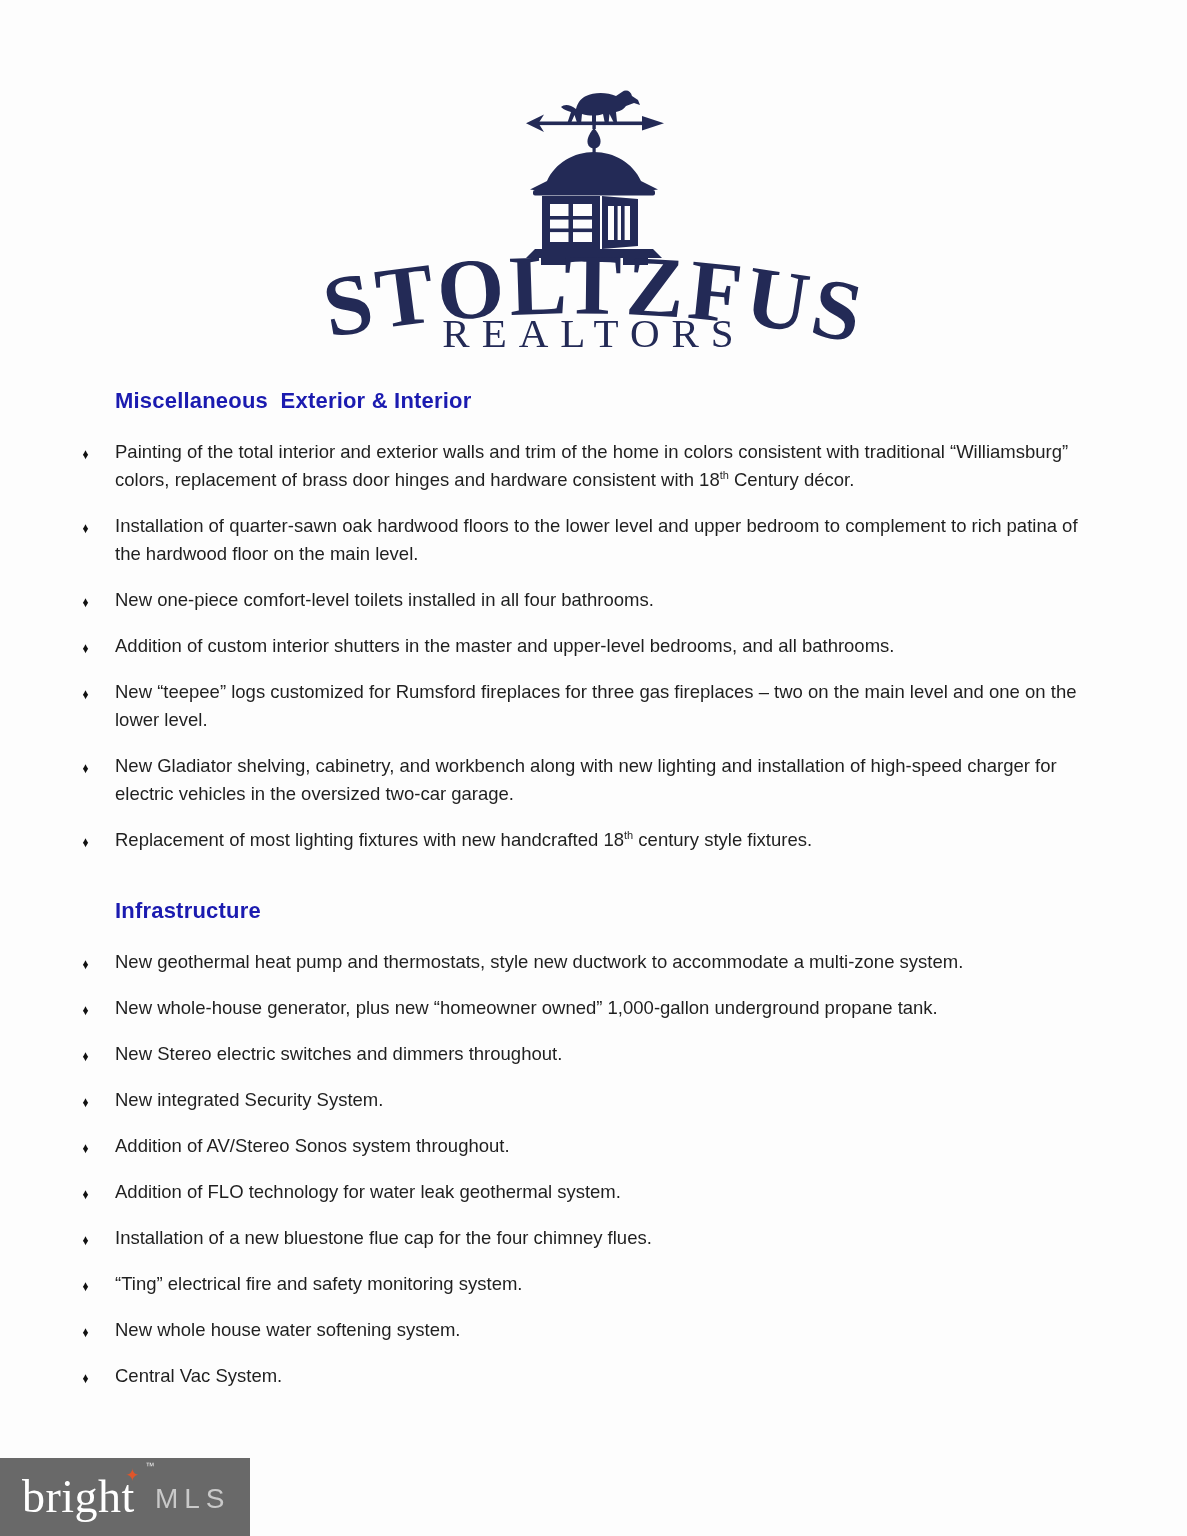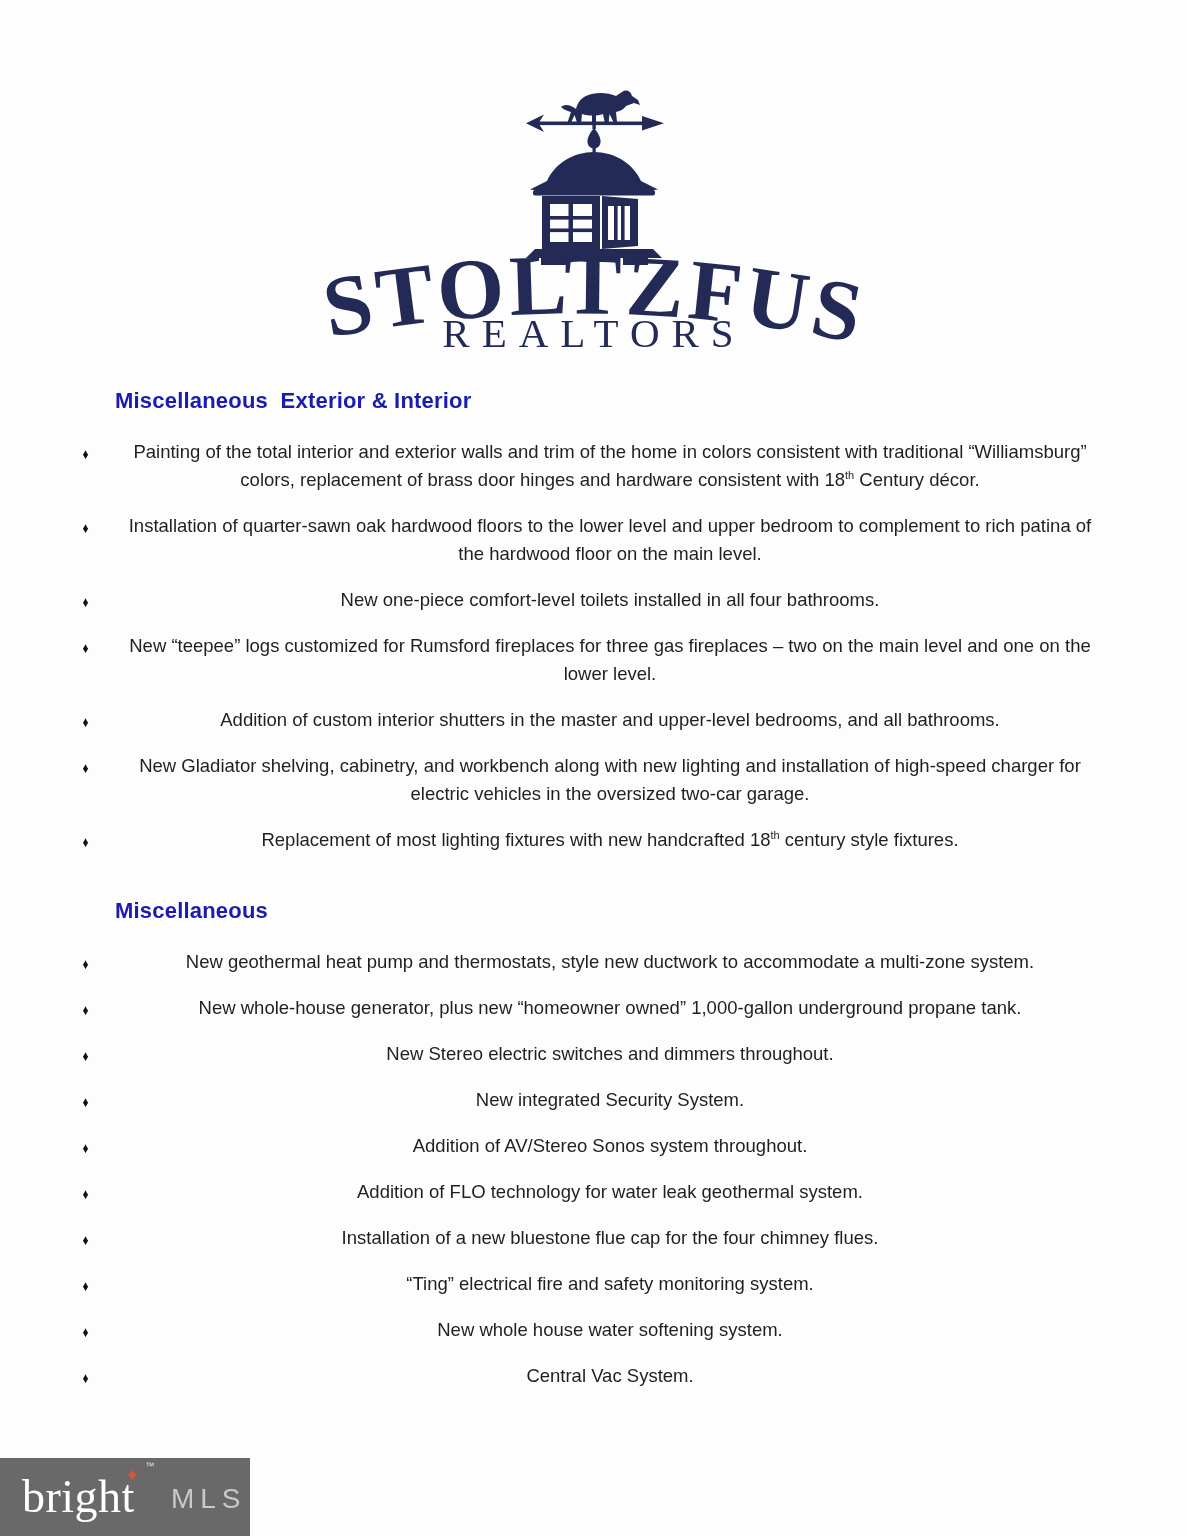--- a/index.html
+++ b/index.html
@@ -30,21 +30,20 @@
     letter-spacing:0.2px;
   }
   .section-heading.second{margin-top:44px;}
   ul.bullet-list{list-style:none;margin:0;padding:0;}
   ul.bullet-list li{
     position:relative;
     margin:0 0 18px 0;
     font-size:18.5px;
     line-height:28px;
     color:#1f1f1f;
-    text-align:center;
   }
   ul.bullet-list li::before{
     content:"\2666";
     position:absolute;
     left:-33px;top:2px;
     font-size:14px;
     color:#111;
     transform:scale(0.85,1.05);
   }
   ul.bullet-list li sup{
@@ -81,21 +80,21 @@
     top:-12px;right:-20px;
     font-size:9px;
     color:#e9e9e9;
     font-family:"Liberation Sans",sans-serif;
   }
   .mls-word{
     font-family:"Liberation Sans",sans-serif;
     font-size:28px;
     color:#c9c9c9;
     letter-spacing:6px;
-    margin-left:36px;
+    margin-left:20px;
     position:relative;top:2px;
   }
 </style>
 </head>
 <body>
 
 <div class="page">
 
   <div class="logo-wrap">
     <svg width="540" height="270" viewBox="0 0 540 270" xmlns="http://www.w3.org/2000/svg">
@@ -154,27 +153,27 @@
   </div>
 
   <div class="content">
 
     <h2 class="section-heading">Miscellaneous  Exterior &amp; Interior</h2>
 
     <ul class="bullet-list">
         <li>Painting of the total interior and exterior walls and trim of the home in colors consistent with traditional “Williamsburg” colors, replacement of brass door hinges and hardware consistent with 18<sup>th</sup> Century décor.</li>
         <li>Installation of quarter-sawn oak hardwood floors to the lower level and upper bedroom to complement to rich patina of the hardwood floor on the main level.</li>
         <li>New one-piece comfort-level toilets installed in all four bathrooms.</li>
+        <li>Addition of custom interior shutters in the master and upper-level bedrooms, and all bathrooms.</li>
         <li>New “teepee” logs customized for Rumsford fireplaces for three gas fireplaces – two on the main level and one on the lower level.</li>
-        <li>Addition of custom interior shutters in the master and upper-level bedrooms, and all bathrooms.</li>
         <li>New Gladiator shelving, cabinetry, and workbench along with new lighting and installation of high-speed charger for electric vehicles in the oversized two-car garage.</li>
         <li>Replacement of most lighting fixtures with new handcrafted 18<sup>th</sup> century style fixtures.</li>
       </ul>
 
-    <h2 class="section-heading second">Miscellaneous</h2>
+    <h2 class="section-heading second">Infrastructure</h2>
 
     <ul class="bullet-list">
         <li>New geothermal heat pump and thermostats, style new ductwork to accommodate a multi-zone system.</li>
         <li>New whole-house generator, plus new “homeowner owned” 1,000-gallon underground propane tank.</li>
         <li>New Stereo electric switches and dimmers throughout.</li>
         <li>New integrated Security System.</li>
         <li>Addition of AV/Stereo Sonos system throughout.</li>
         <li>Addition of FLO technology for water leak geothermal system.</li>
         <li>Installation of a new bluestone flue cap for the four chimney flues.</li>
         <li>“Ting” electrical fire and safety monitoring system.</li>

